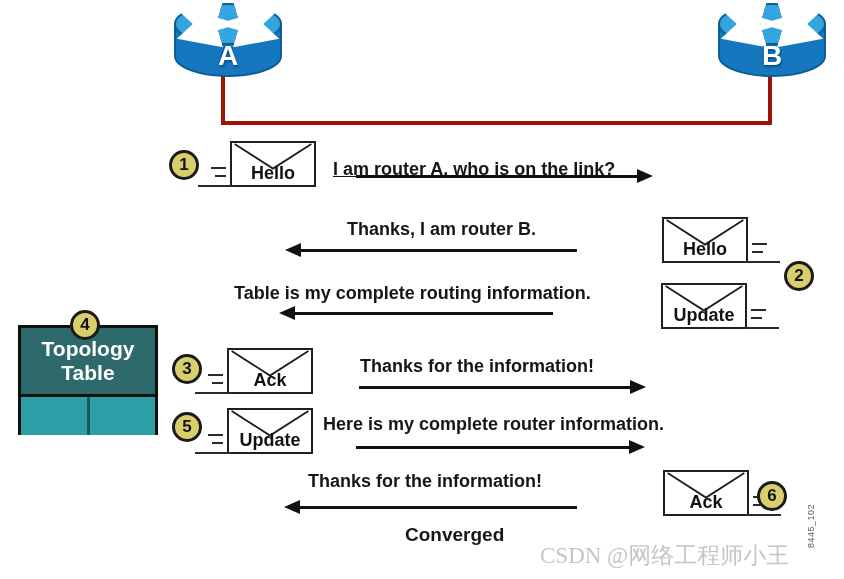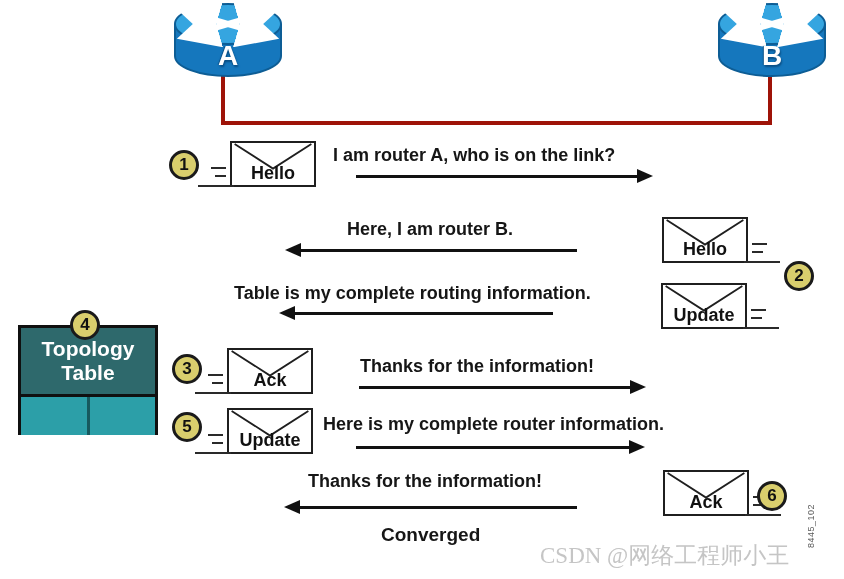--- a/index.html
+++ b/index.html
@@ -121,24 +121,24 @@
   <div class="badge" style="left:169px;top:150px;">1</div>
   <div class="env trail-left" style="left:230px;top:141px;">
     <svg class="flap" viewBox="0 0 86 46">
       <polyline points="1,1 43,28 85,1" fill="none" stroke="#1f1f1f" stroke-width="2"></polyline>
     </svg>
     <span class="env-label">Hello</span>
     <i class="sl s1"></i>
     <i class="sl s2"></i>
     <i class="sl s3"></i>
   </div>
-  <div class="msg" style="left:333px;top:145px;">I am router A, who is on the link?</div>
+  <div class="msg" style="left:333px;top:159px;text-decoration:underline;">I am router A, who is on the link?</div>
   <div class="arrow right" style="left:356px;top:175px;width:282px;"></div>
 
-  <div class="msg" style="left:347px;top:219px;">Here, I am router B.</div>
+  <div class="msg" style="left:347px;top:219px;">Thanks, I am router B.</div>
   <div class="arrow left" style="left:300px;top:249px;width:277px;"></div>
   <div class="env trail-right" style="left:662px;top:217px;">
     <svg class="flap" viewBox="0 0 86 46">
       <polyline points="1,1 43,28 85,1" fill="none" stroke="#1f1f1f" stroke-width="2"></polyline>
     </svg>
     <span class="env-label">Hello</span>
     <i class="sl s1"></i>
     <i class="sl s2"></i>
     <i class="sl s3"></i>
   </div>
@@ -200,17 +200,17 @@
     <svg class="flap" viewBox="0 0 86 46">
       <polyline points="1,1 43,28 85,1" fill="none" stroke="#1f1f1f" stroke-width="2"></polyline>
     </svg>
     <span class="env-label">Ack</span>
     <i class="sl s1"></i>
     <i class="sl s2"></i>
     <i class="sl s3"></i>
   </div>
   <div class="badge" style="left:757px;top:481px;">6</div>
 
-  <div class="converged" style="left:381px;top:524px;">Converged</div>
+  <div class="converged" style="left:405px;top:524px;">Converged</div>
   <div class="watermark" style="left:540px;top:540px;">CSDN @网络工程师小王</div>
   <div class="figure-id">8445_102</div>
 
 </div>
 
 </body></html>

